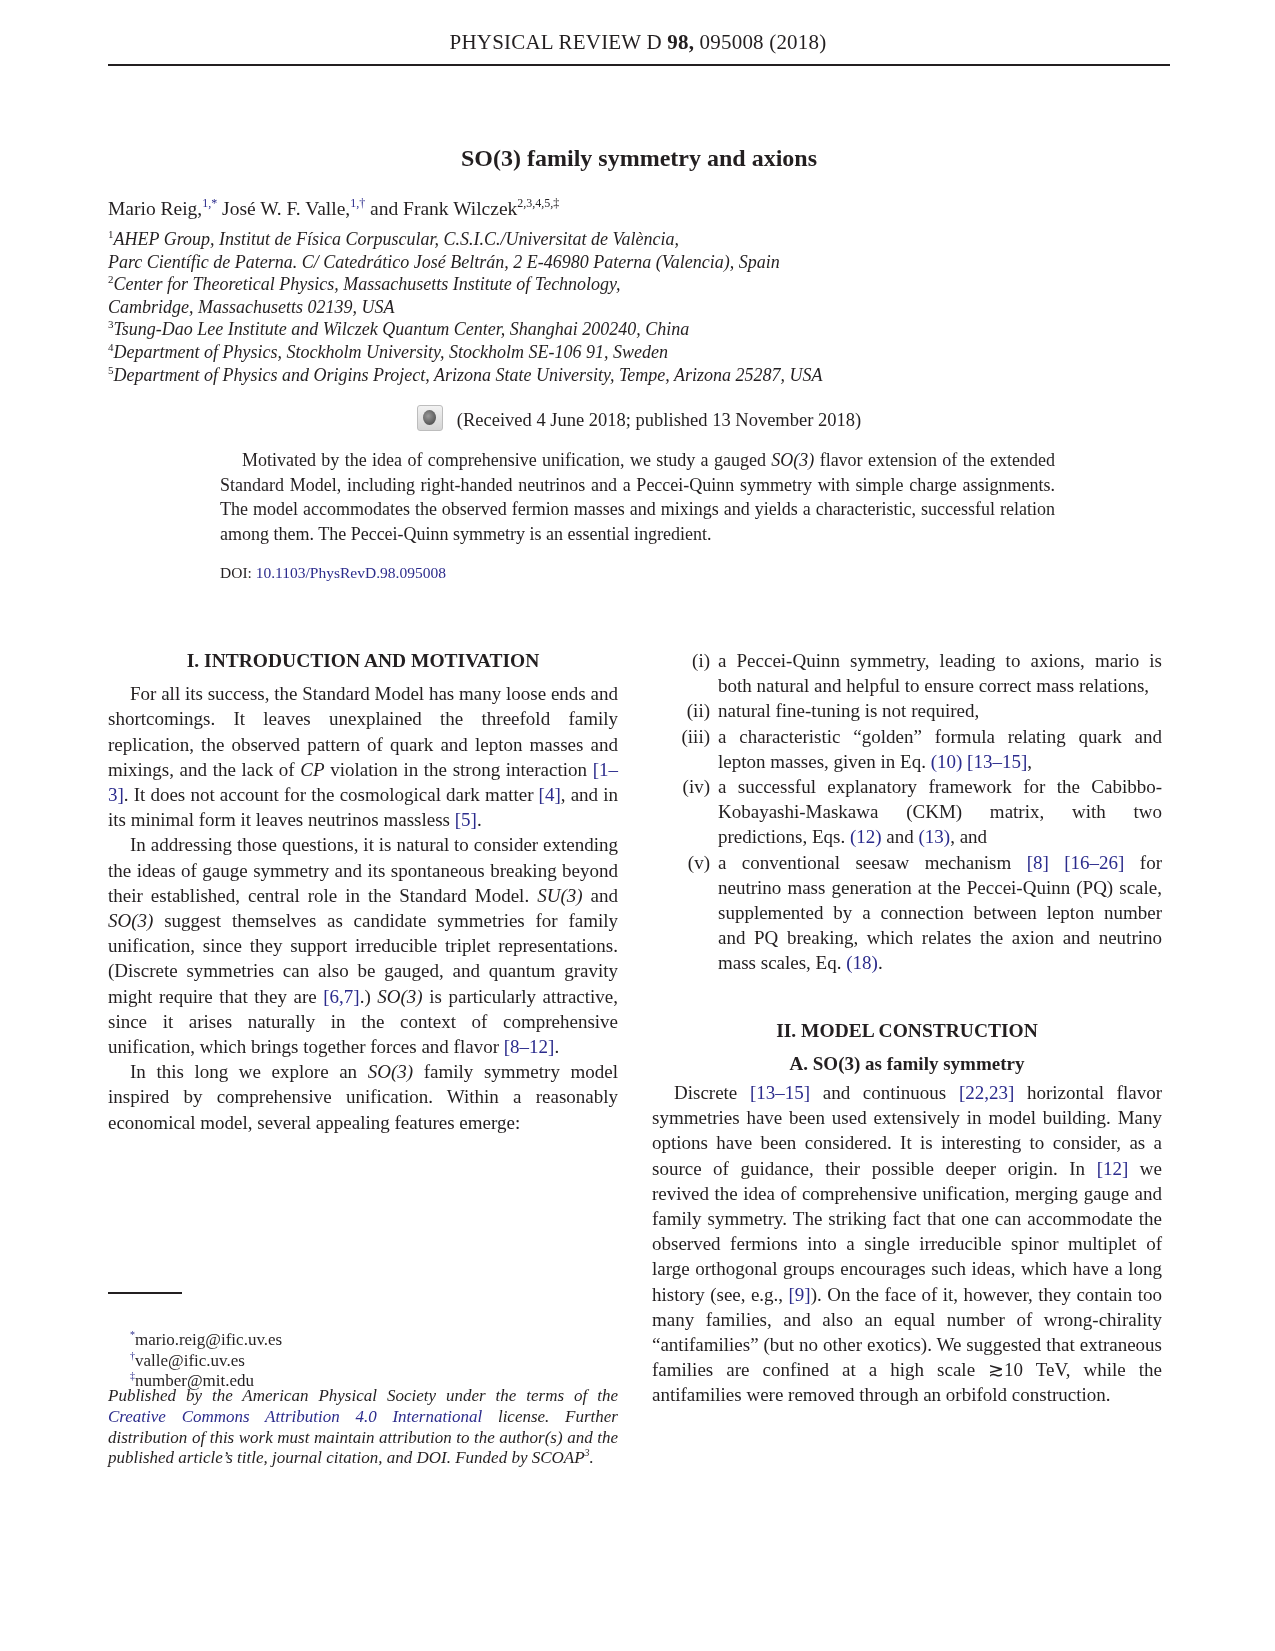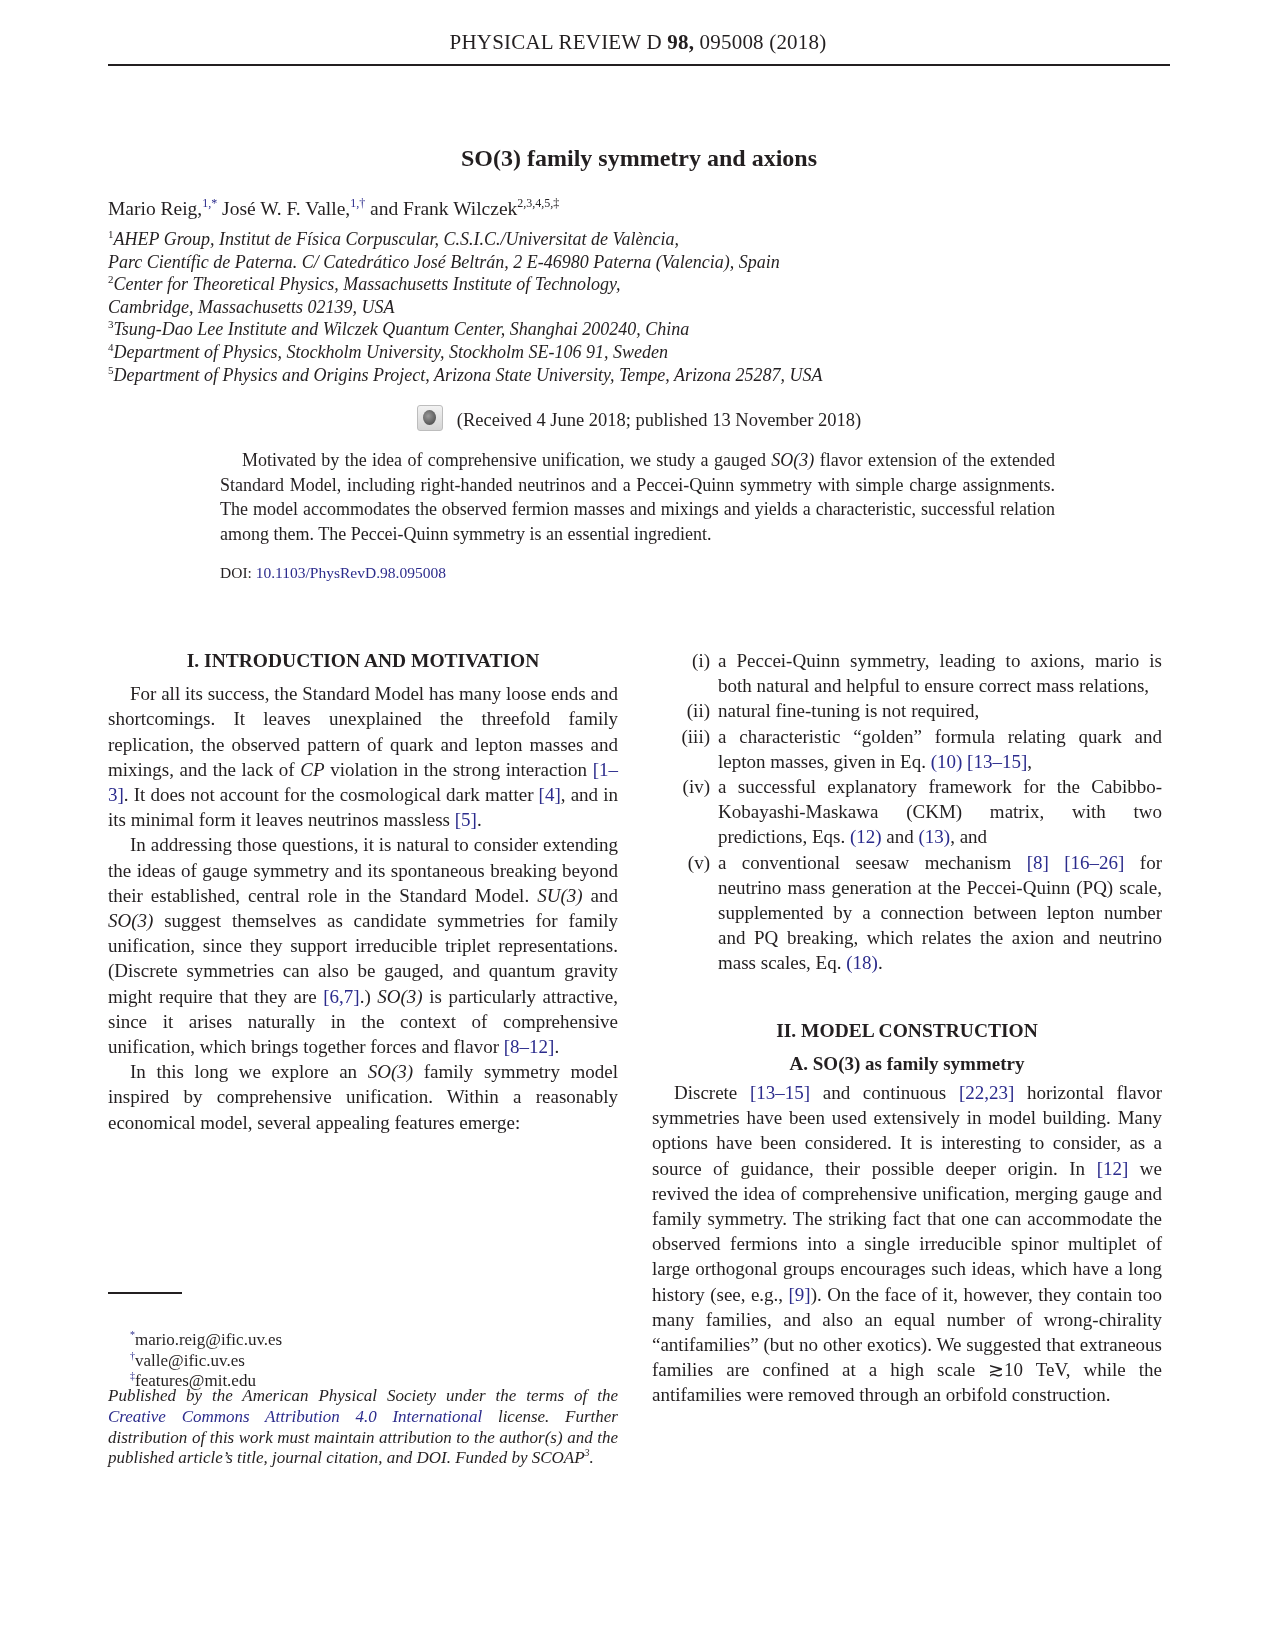--- a/index.html
+++ b/index.html
@@ -145,21 +145,21 @@
 
   <div class="sec-head" style="margin-top:42px;">II. MODEL CONSTRUCTION</div>
   <div class="sub-head">A. SO(3) as family symmetry</div>
   <p class="indent"><span>Discrete </span><span class="link">[13–15]</span><span> and continuous </span><span class="link">[22,23]</span><span> horizontal flavor symmetries have been used extensively in model building. Many options have been considered. It is interesting to consider, as a source of guidance, their possible deeper origin. In </span><span class="link">[12]</span><span> we revived the idea of comprehensive unification, merging gauge and family symmetry. The striking fact that one can accommodate the observed fermions into a single irreducible spinor multiplet of large orthogonal groups encourages such ideas, which have a long history (see, e.g., </span><span class="link">[9]</span><span>). On the face of it, however, they contain too many families, and also an equal number of wrong-chirality “antifamilies” (but no other exotics). We suggested that extraneous families are confined at a high scale ≳10 TeV, while the antifamilies were removed through an orbifold construction.</span></p>
 </div>
 
 <div class="fn-rule"></div>
 <div class="footnotes">
   <div><sup>*</sup><span>mario.reig@ific.uv.es</span></div>
   <div><sup>†</sup><span>valle@ific.uv.es</span></div>
-  <div><sup>‡</sup><span>features@mit.edu</span></div>
+  <div><sup>‡</sup><span>number@mit.edu</span></div>
 </div>
 
 <div class="license"><span>Published by the American Physical Society under the terms of the </span><span class="link">Creative Commons Attribution 4.0 International</span><span> license. Further distribution of this work must maintain attribution to the author(s) and the published article’s title, journal citation, and DOI. Funded by SCOAP</span><sup>3</sup><span>.</span></div>
 
 <div class="footer">
   <span>2470-0010/2018/98(9)/095008(6)</span>
   <span class="center">095008-1</span>
   <span>Published by the American Physical Society</span>
 </div>
 

